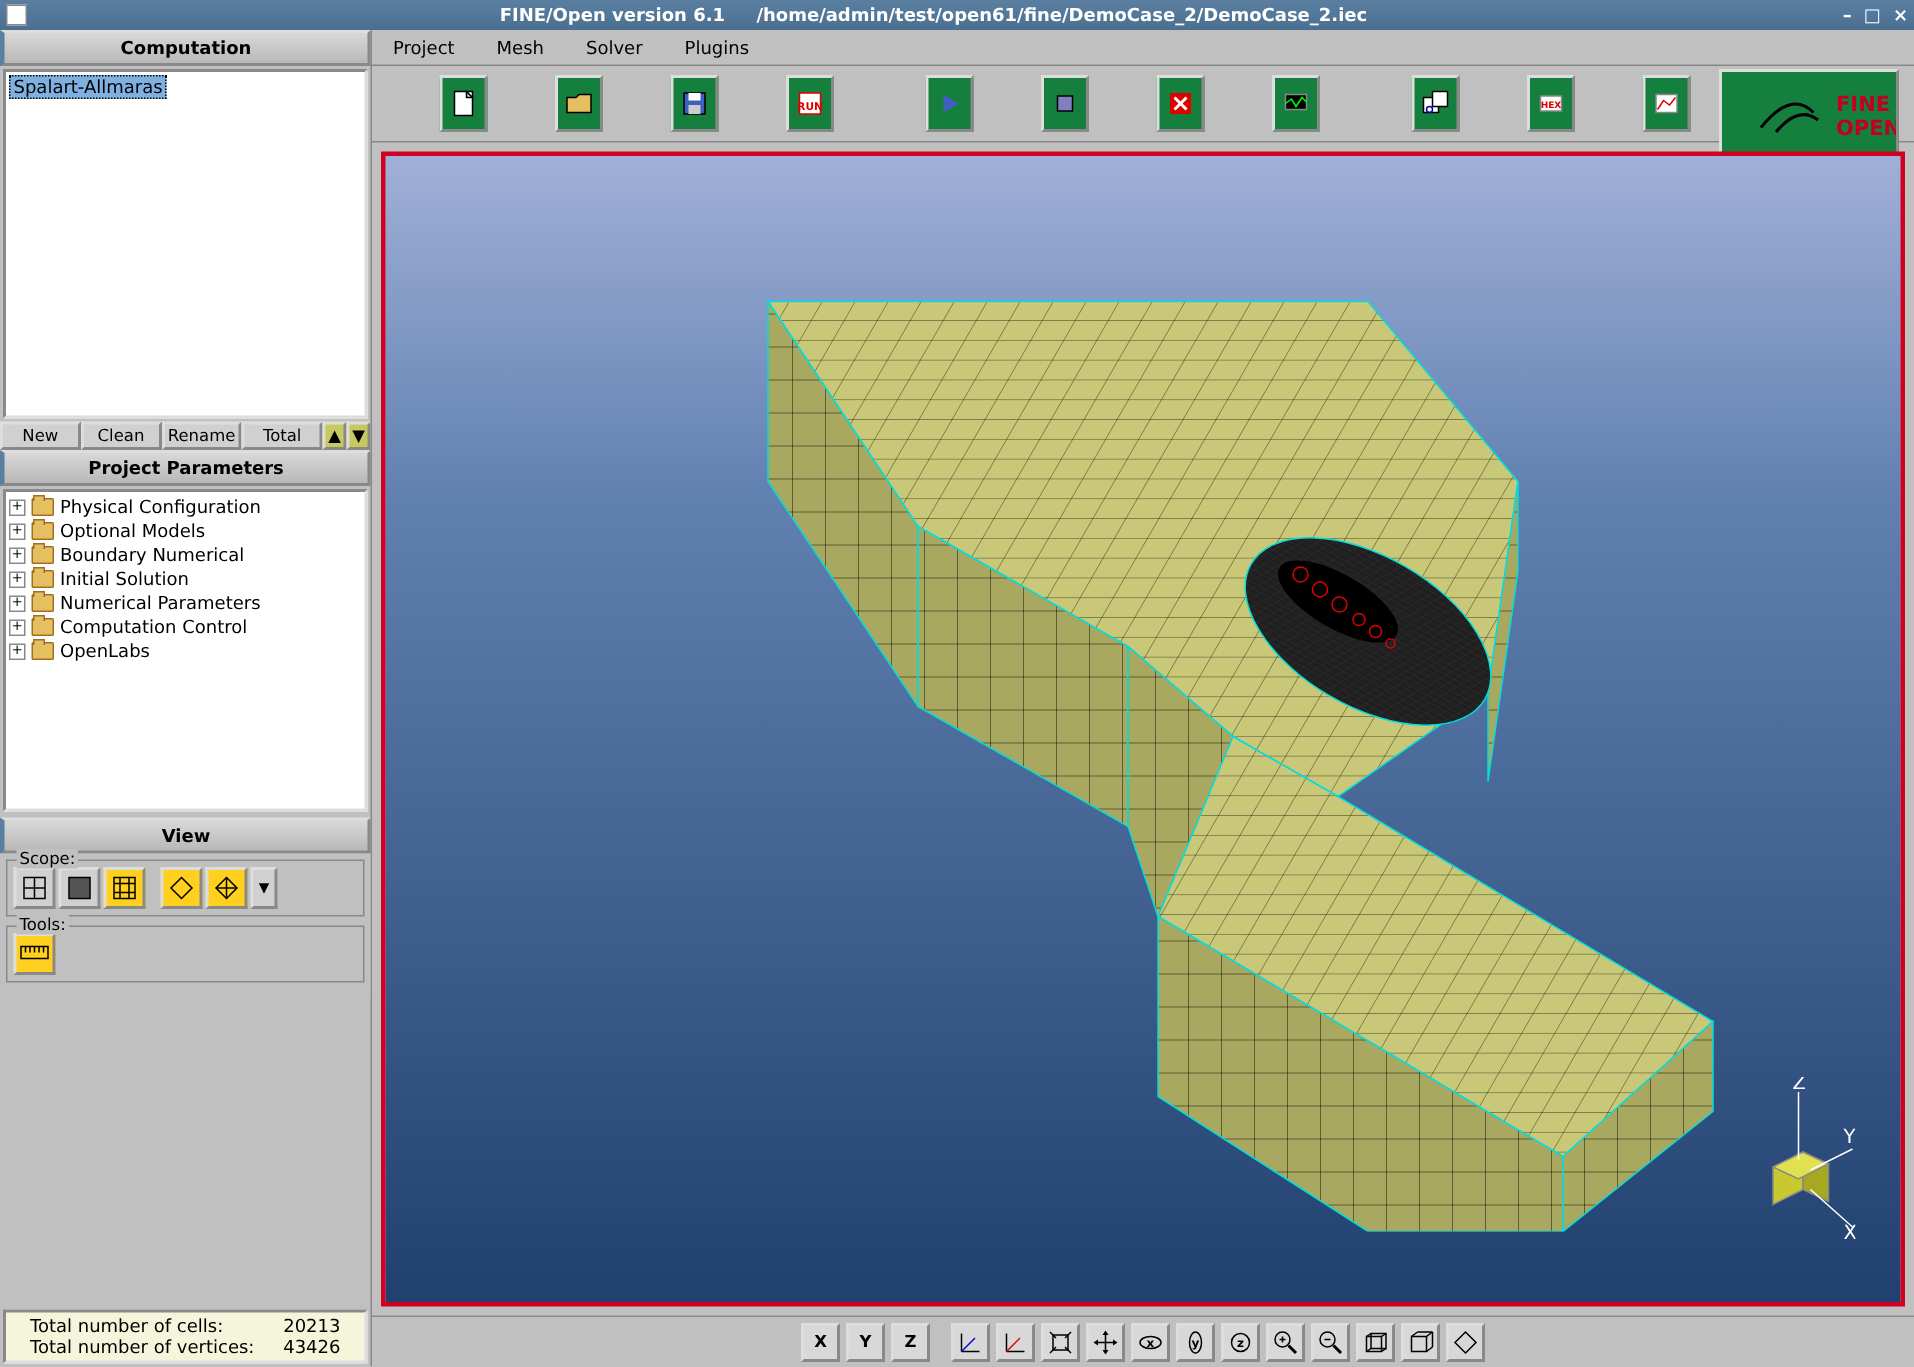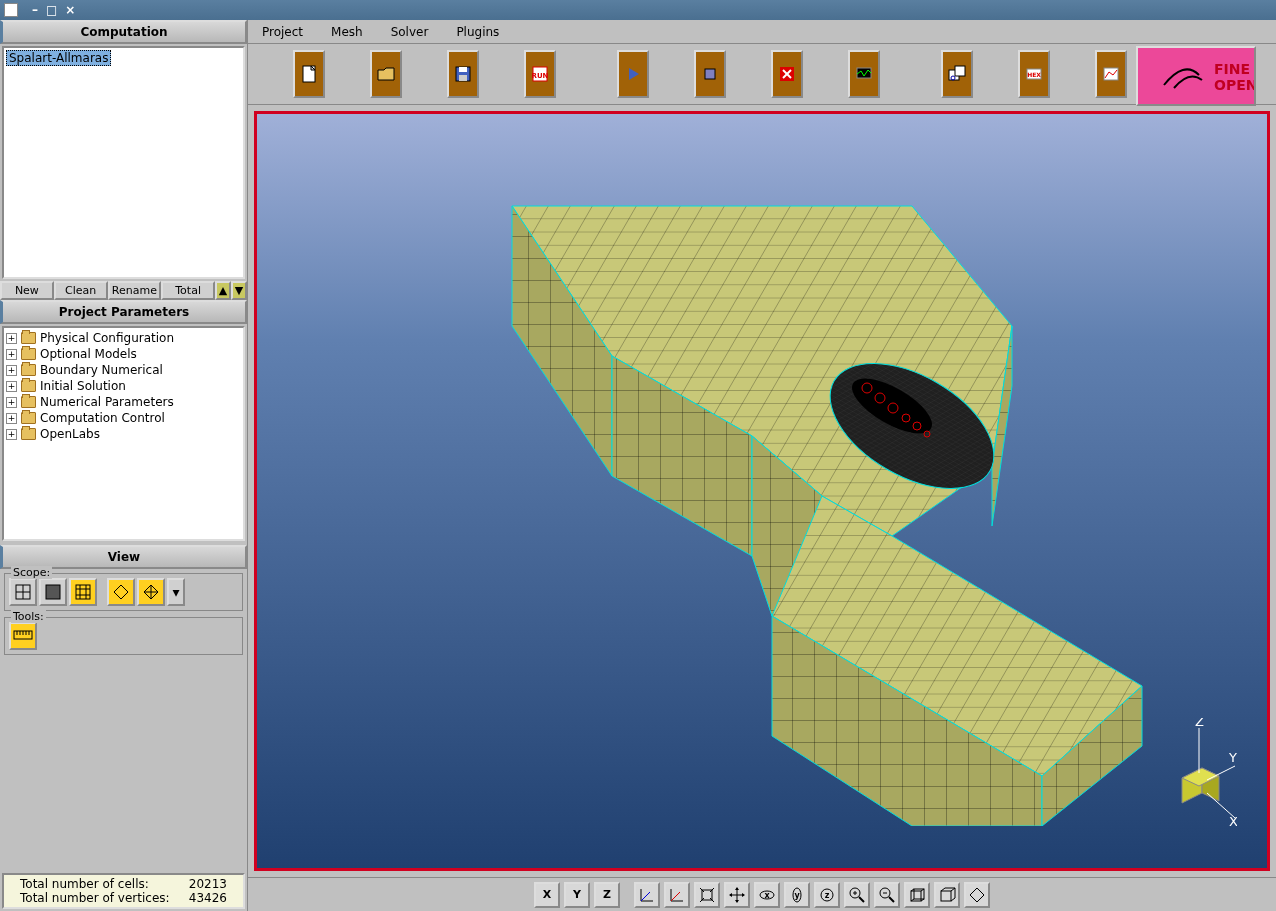--- a/index.html
+++ b/index.html
@@ -38,41 +38,46 @@
 .sq.small { width: 18px; height: 28px; }
 
 .stats { background: #f5f5dc; border: 2px inset #ddd; margin: 2px; padding: 2px 16px; font-size: 12px; }
 .stats .row { display: flex; justify-content: space-between; }
 
 
 .mainview { flex: 1; display: flex; flex-direction: column; background: #c0c0c0; }
 .menubar { display: flex; align-items: center; background: #c0c0c0; height: 24px; padding: 0 6px; gap: 12px; border-bottom: 1px solid #888; }
 .menubar .menu { padding: 2px 8px; }
 .toolbar { display: flex; align-items: center; padding: 6px; gap: 6px; background: #c0c0c0; border-bottom: 1px solid #888; position: relative; }
-.tb { width: 32px; height: 48px; border: 2px outset #ddd; background: #a16207; display: flex; align-items: center; justify-content: center; font-size: 14px; margin-left: 39px; }
+.tb { width: 32px; height: 38px; border: 2px outset #ddd; background: #15803d; display: flex; align-items: center; justify-content: center; font-size: 14px; margin-left: 39px; }
 .tb.red svg rect { fill: #d00; }
 .tbgap { width: 10px; }
-.logo { position: absolute; right: 20px; top: 2px; width: 120px; height: 60px; background: #ec4899; border: 2px outset #ddd; display:flex; align-items:center; justify-content:center;padding-left:16px; }
+.logo { position: absolute; right: 10px; top: 2px; width: 120px; height: 60px; background: #15803d; border: 2px outset #ddd; display:flex; align-items:center; justify-content:center;padding-left:16px; }
 
 .viewport { flex: 1; margin: 6px; border: 3px solid #d00020; position: relative; overflow: hidden; background: linear-gradient(to bottom, #a0b0d8 0%, #6080b0 30%, #204070 100%); }
 
 .axis-triad { position: absolute; right: 30px; bottom: 40px; width: 90px; height: 110px; }
 .axis-triad text { fill: #fff; font-size: 13px; }
 
 .bottom-toolbar { height: 34px; background: #c0c0c0; border-top: 1px solid #888; display: flex; align-items: center; justify-content: center; gap: 4px; }
 .bb { width: 26px; height: 26px; border: 2px outset #ddd; background: #d8d8d8; display: flex; align-items: center; justify-content: center; font-size: 11px; font-weight: bold; }
 
 
 .mesh { position: absolute; left: 50%; top: 48%; transform: translate(-50%,-50%); }
 </style>
 </head>
 <body>
 
 <div class="titlebar">
   <div class="icon"></div>
+  <div class="title">
+    <span>FINE/Open version 6.1</span>
+    &nbsp;&nbsp;&nbsp;
+    <span>/home/admin/test/open61/fine/DemoCase_2/DemoCase_2.iec</span>
+  </div>
   <div class="winbtns">
     <span class="winbtn">–</span>
     <span class="winbtn">□</span>
     <span class="winbtn">×</span>
   </div>
 </div>
 
 <div class="app">
 
   <div class="sidebar">

